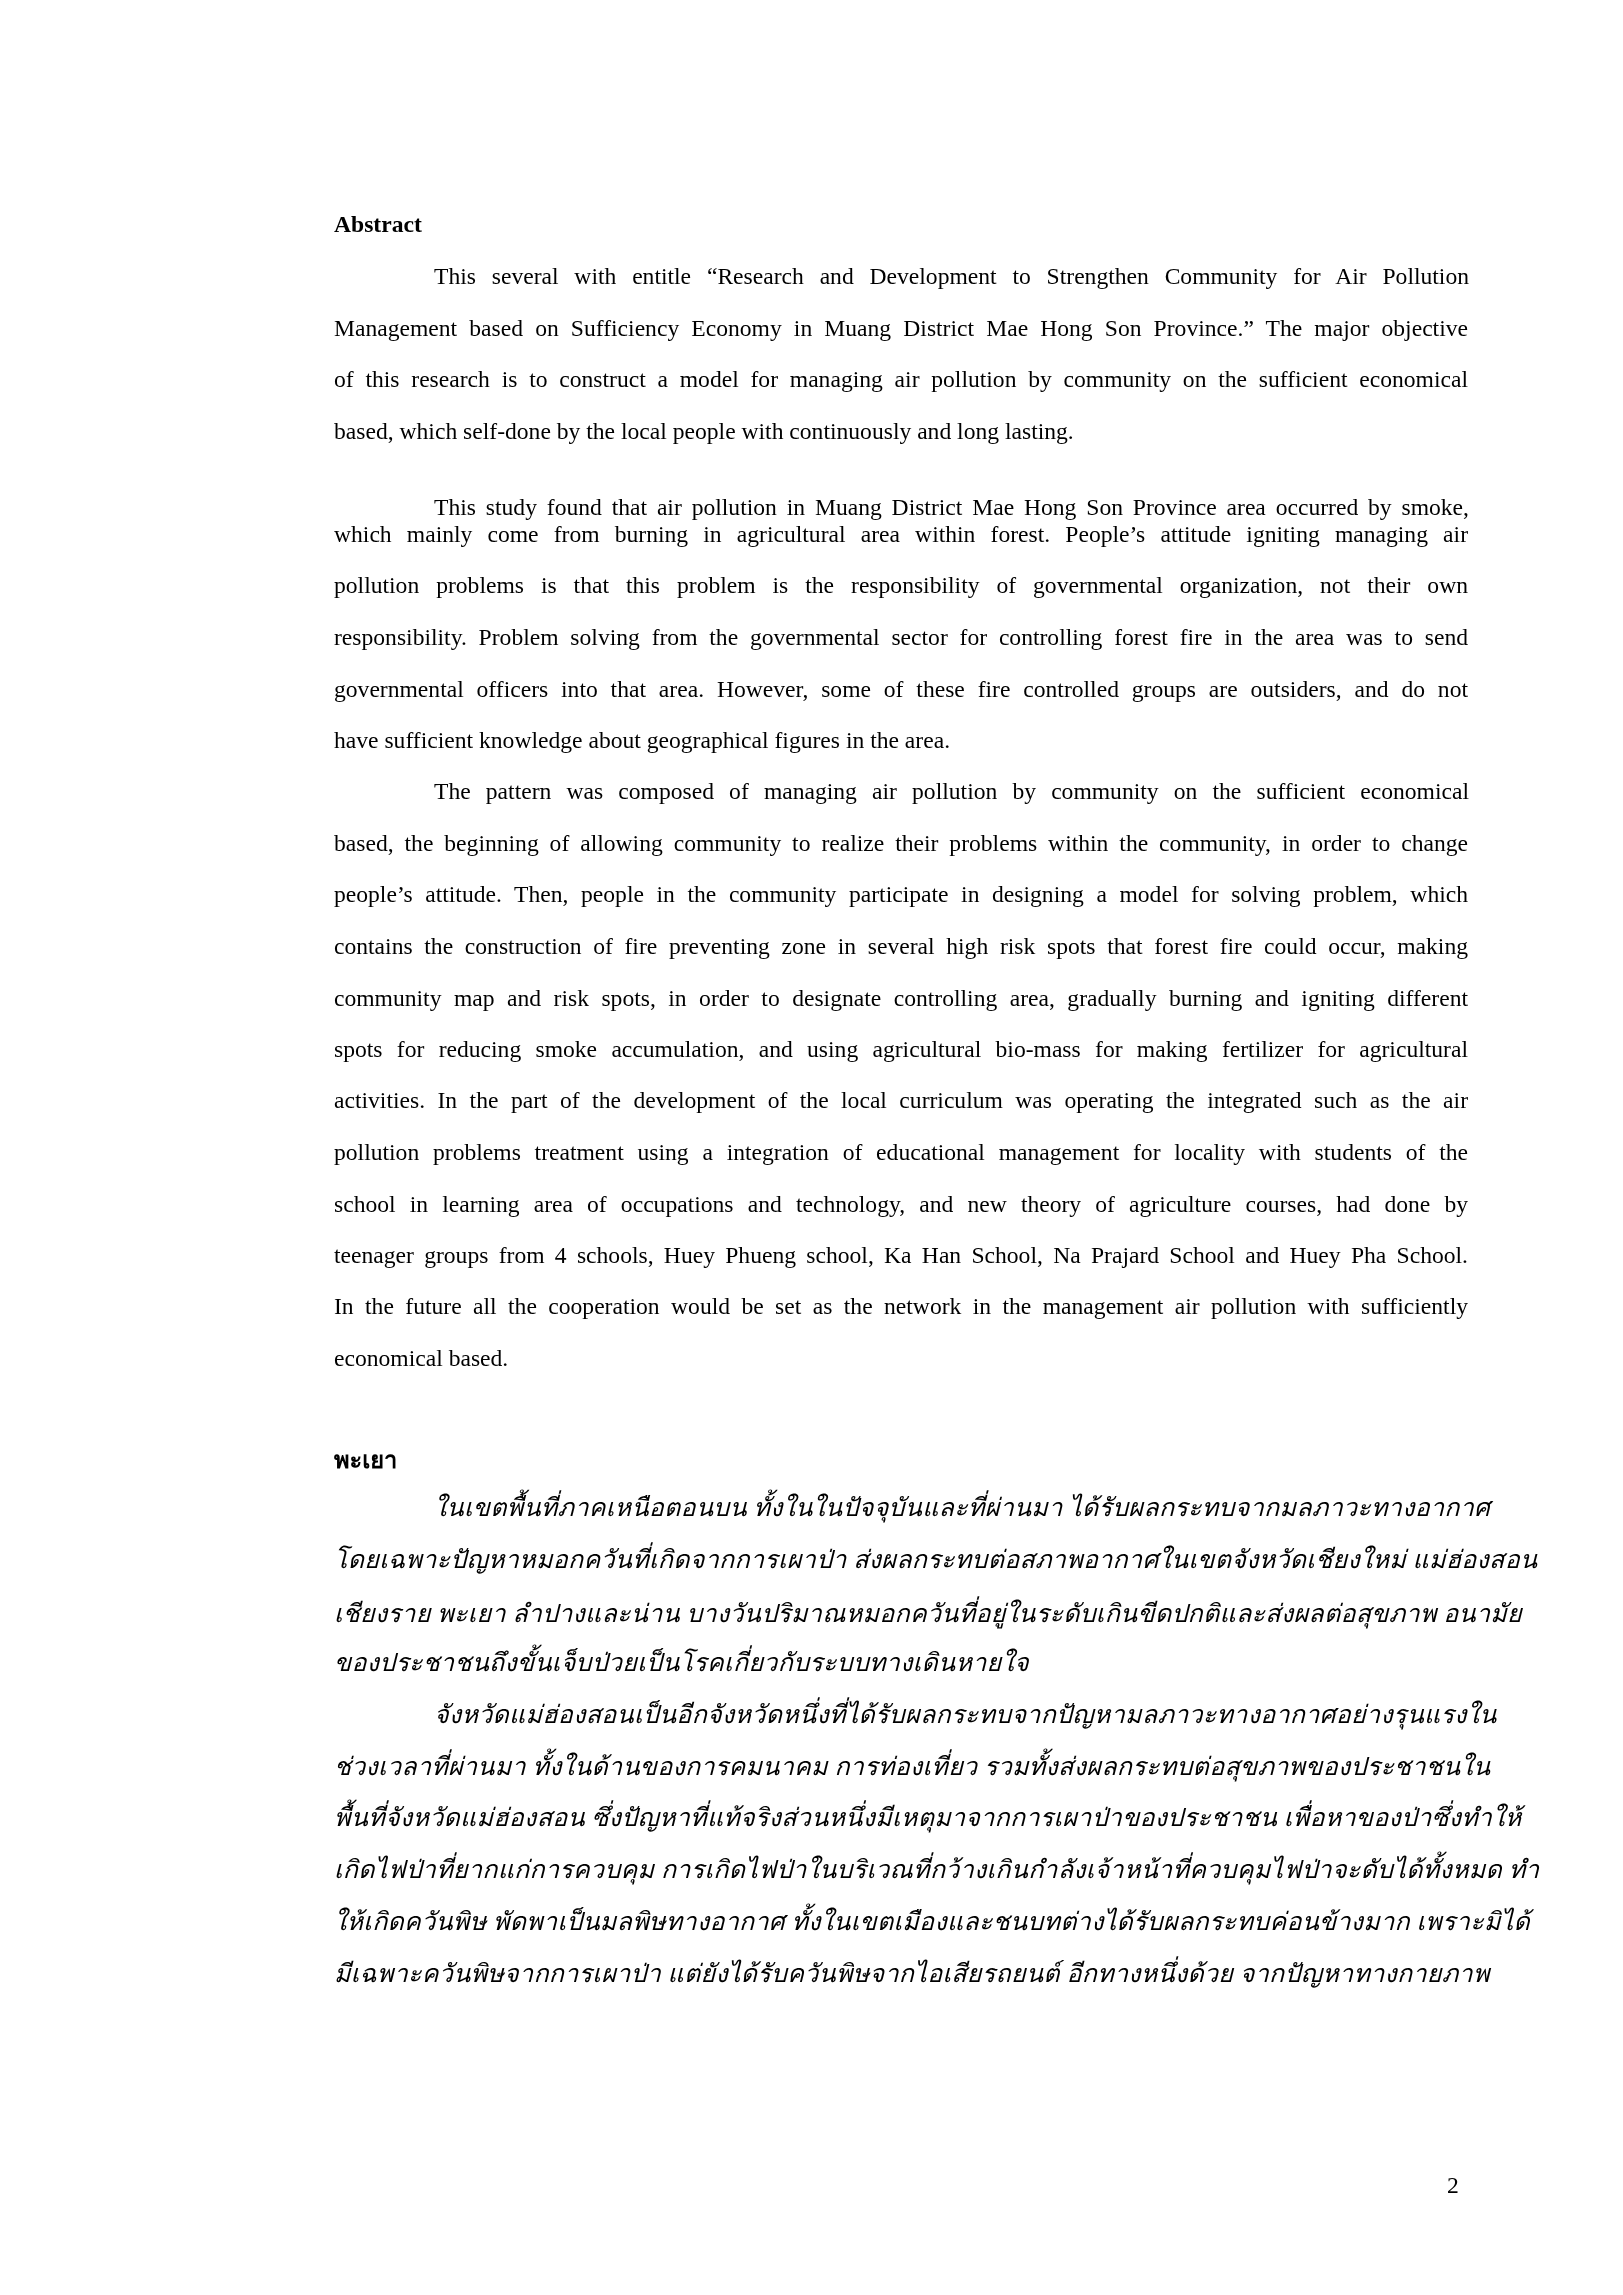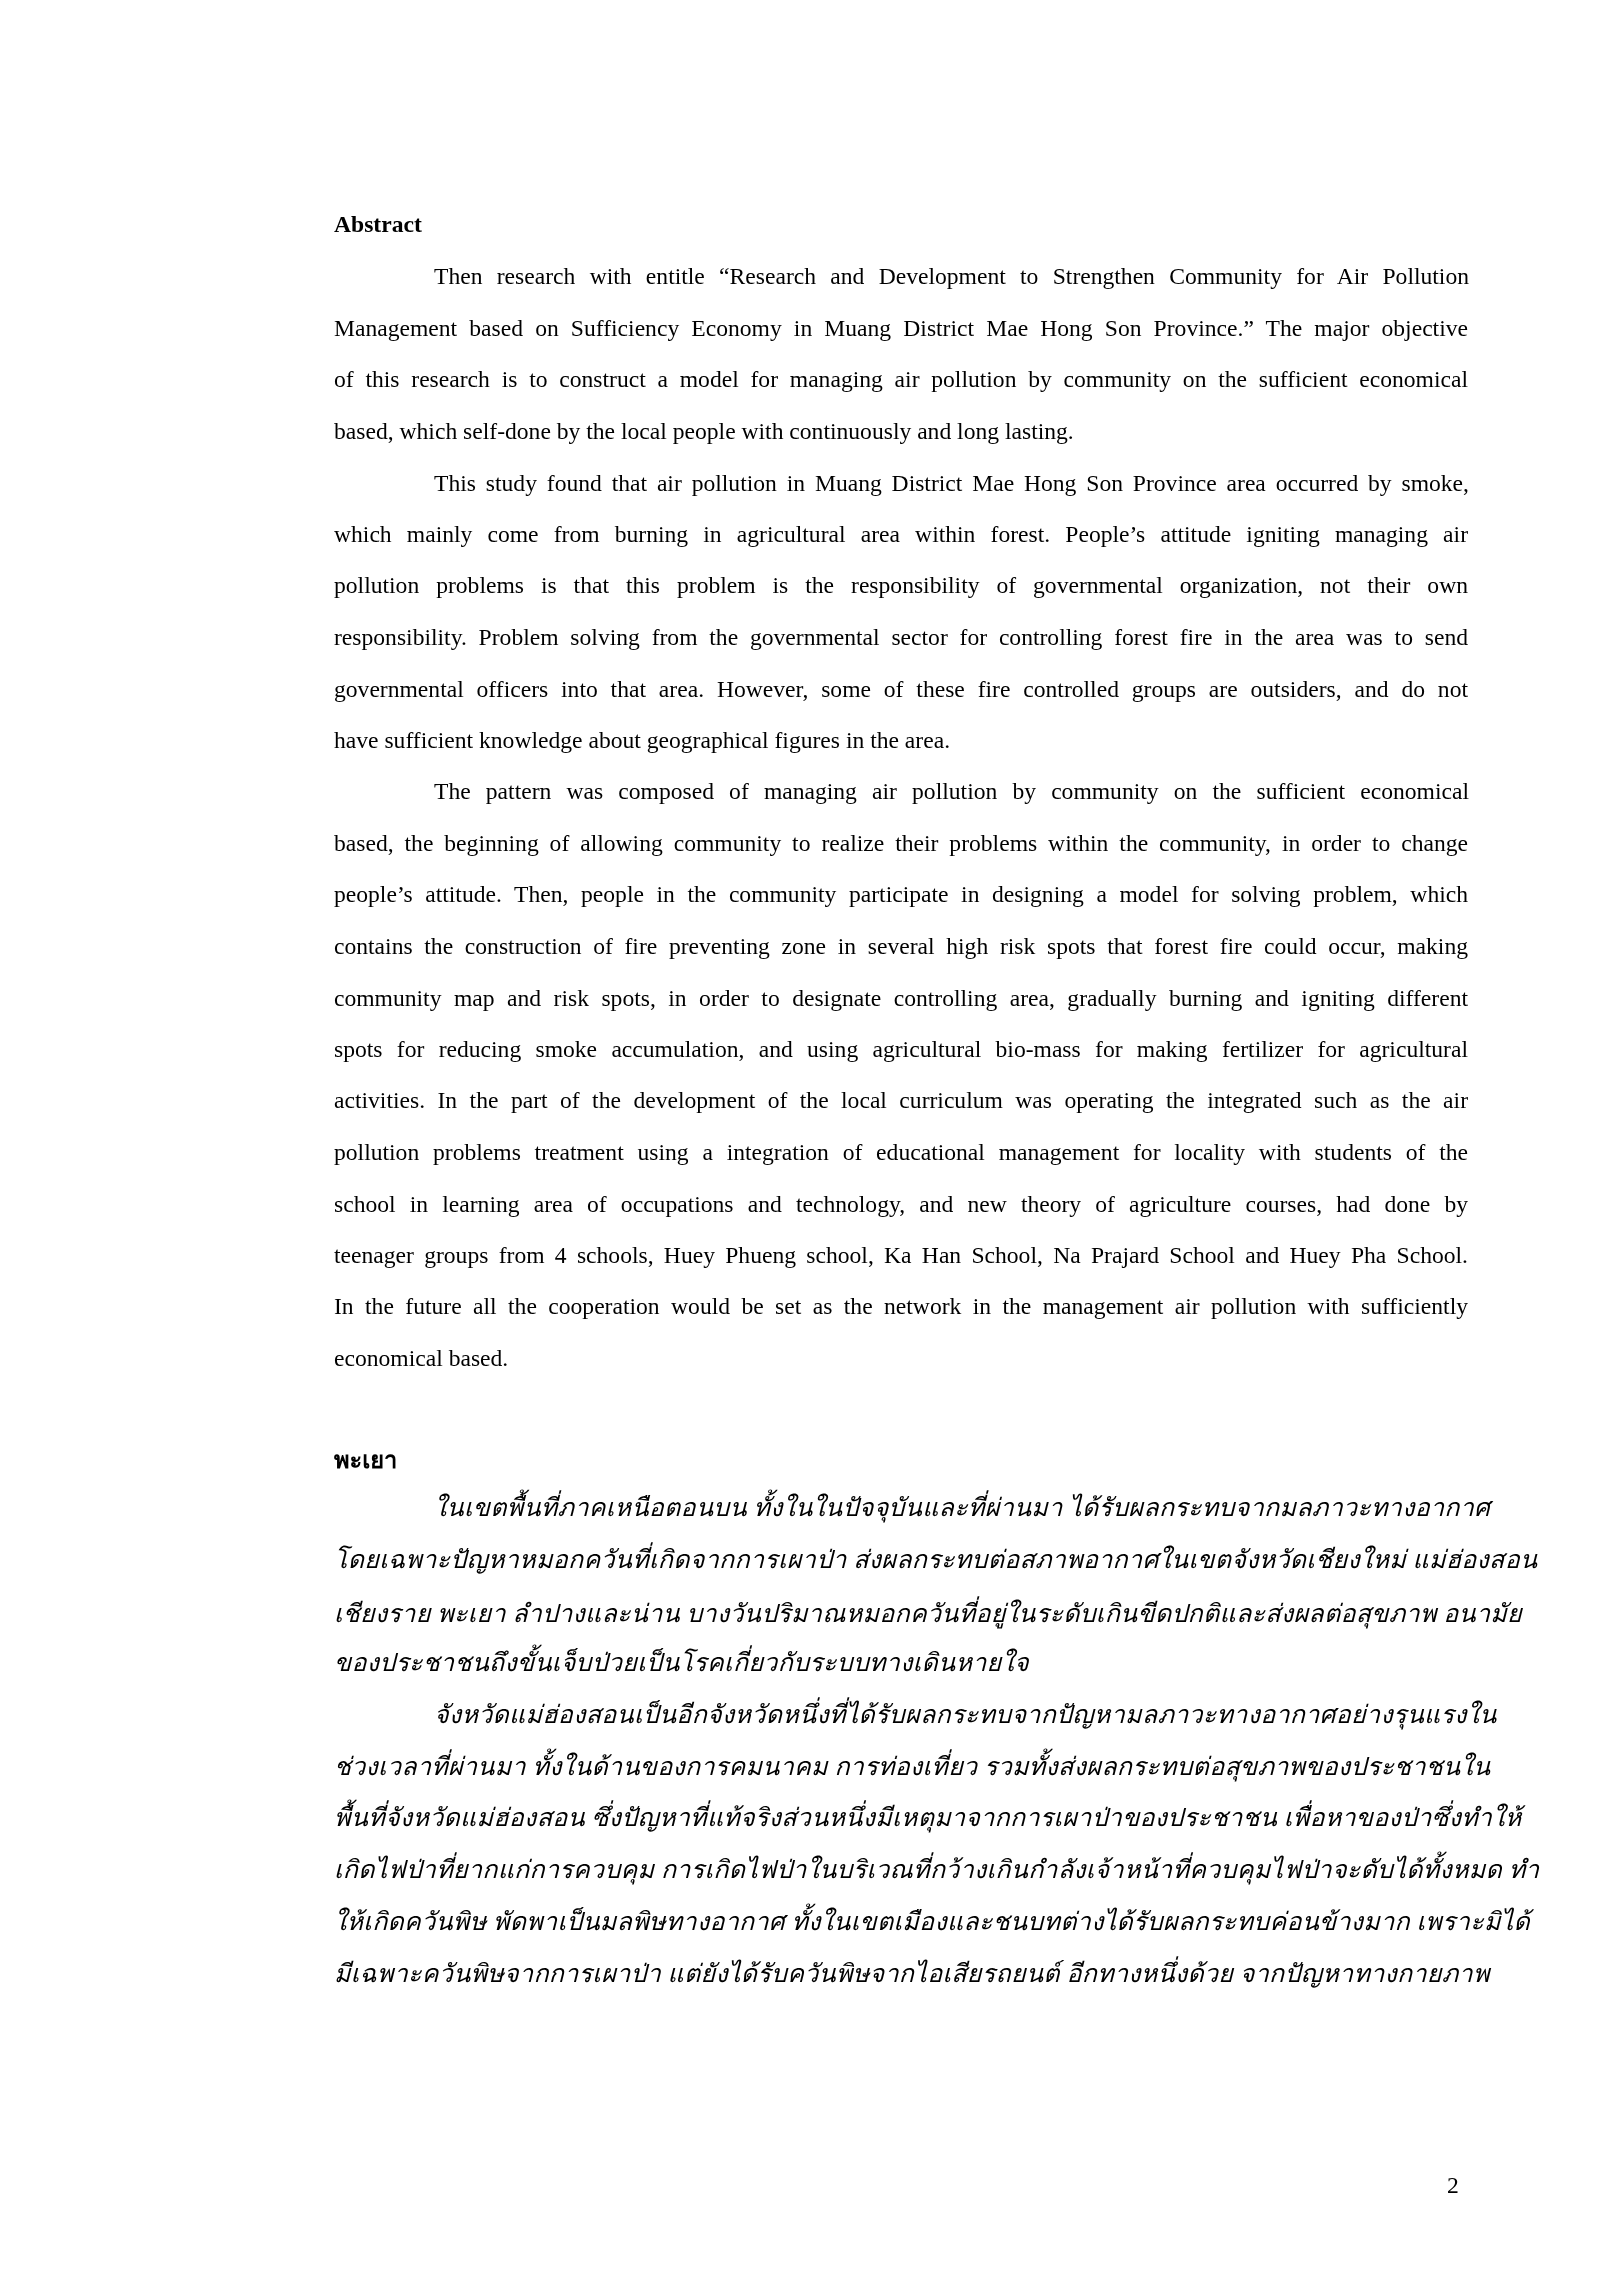--- a/index.html
+++ b/index.html
@@ -29,28 +29,28 @@
     }
   </style>
 </head>
 <body>
 
 <div class="page">
 
   <div class="heading" style="top:210px">Abstract</div>
 
   <div>
-    <div class="line indent" style="top:262px">Then research with entitle “Research and Development to Strengthen Community for Air Pollution</div>
+    <div class="line indent" style="top:262px">This several with entitle “Research and Development to Strengthen Community for Air Pollution</div>
     <div class="line" style="top:314px">Management based on Sufficiency Economy in Muang District Mae Hong Son Province.” The major objective</div>
     <div class="line" style="top:365px">of this research is to construct a model for managing air pollution by community on the sufficient economical</div>
     <div class="line last" style="top:417px">based, which self-done by the local people with continuously and long lasting.</div>
   </div>
 
   <div>
-    <div class="line indent" style="top:469px">This study found that air pollution in Muang District Mae Hong Son Province area occurred by smoke,</div>
+    <div class="line indent" style="top:493px">This study found that air pollution in Muang District Mae Hong Son Province area occurred by smoke,</div>
     <div class="line" style="top:520px">which mainly come from burning in agricultural area within forest. People’s attitude igniting managing air</div>
     <div class="line" style="top:571px">pollution problems is that this problem is the responsibility of governmental organization, not their own</div>
     <div class="line" style="top:623px">responsibility. Problem solving from the governmental sector for controlling forest fire in the area was to send</div>
     <div class="line" style="top:675px">governmental officers into that area. However, some of these fire controlled groups are outsiders, and do not</div>
     <div class="line last" style="top:726px">have sufficient knowledge about geographical figures in the area.</div>
   </div>
 
   <div>
     <div class="line indent" style="top:777px">The pattern was composed of managing air pollution by community on the sufficient economical</div>
     <div class="line" style="top:829px">based, the beginning of allowing community to realize their problems within the community, in order to change</div>

